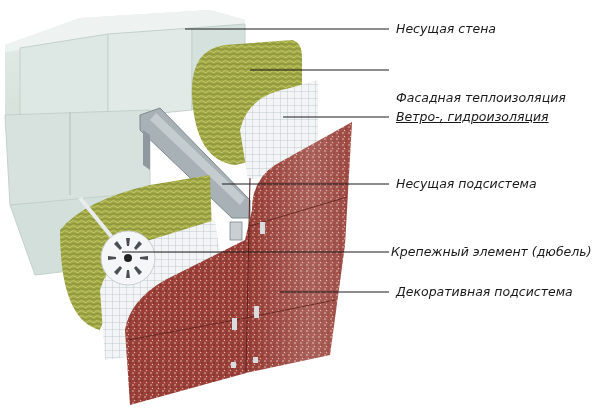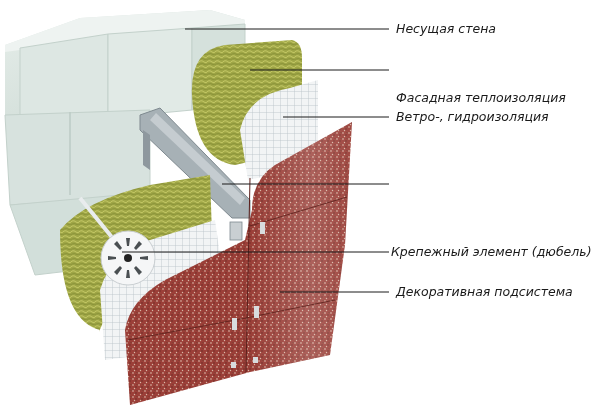--- a/index.html
+++ b/index.html
@@ -117,16 +117,17 @@
       <line x1="250" y1="70" x2="389" y2="70"></line>
       <line x1="283" y1="117" x2="389" y2="117"></line>
       <line x1="222" y1="184" x2="389" y2="184"></line>
       <line x1="122" y1="252" x2="389" y2="252"></line>
       <line x1="280" y1="292" x2="389" y2="292"></line>
     </g>
   </svg>
 
   <div class="label" style="left:396px; top:22px;">Несущая стена</div>
   <div class="label" style="left:396px; top:63px;margin-top:28px;">Фасадная теплоизоляция</div>
-  <div class="label" style="left:396px; top:110px;">Ветро-, гидроизоляция</div>
+  <div class="label" style="left:396px; top:110px;text-decoration:underline;">Ветро-, гидроизоляция</div>
+  <div class="label" style="left:396px; top:177px;">Несущая подсистема</div>
   <div class="label" style="left:391px; top:245px;text-align:right;">Крепежный элемент (дюбель)</div>
   <div class="label" style="left:396px; top:285px;">Декоративная подсистема</div>
 </div>
 
 </body></html>

